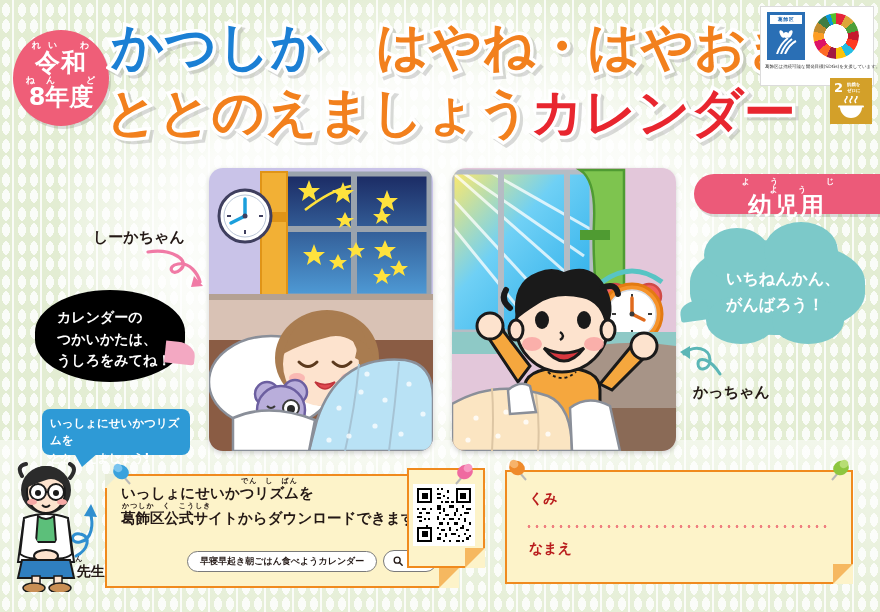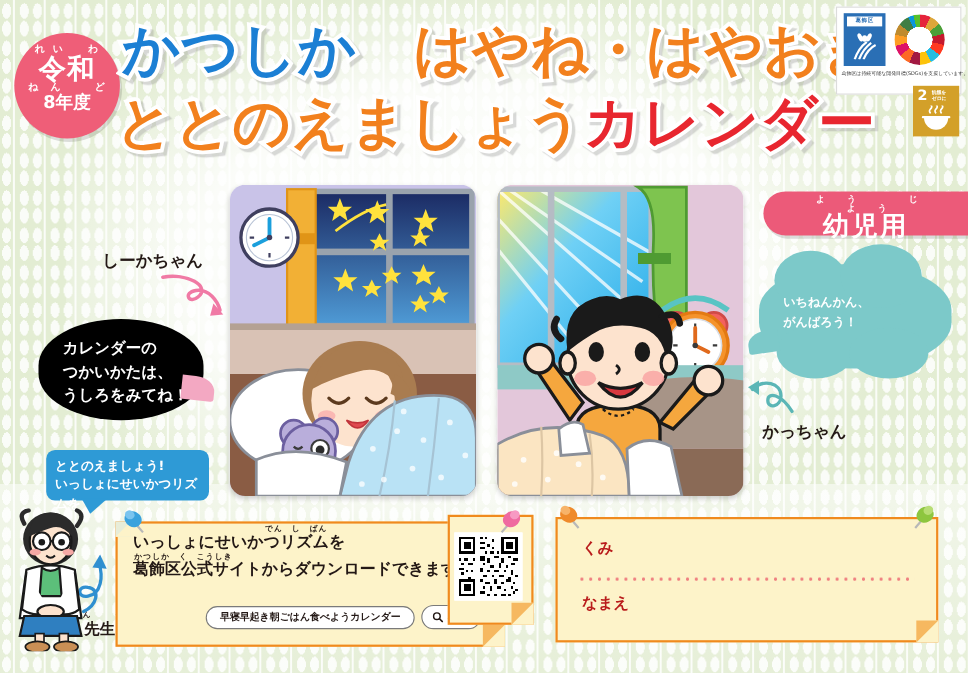--- a/index.html
+++ b/index.html
@@ -34,21 +34,21 @@
 
   
   .year-badge{
     position:absolute;left:13px;top:30px;width:96px;height:96px;border-radius:50%;
     background:#ef5e78;box-shadow:2px 3px 0 rgba(0,0,0,.12);
     color:#fff;text-align:center;
   }
   .year-badge .furi{font-size:9px;letter-spacing:7px;margin-left:6px;line-height:1;padding-top:11px;font-weight:bold;}
   .year-badge .main1{font-size:25px;font-weight:bold;line-height:1.05;letter-spacing:1px;}
   .year-badge .furi2{font-size:9px;letter-spacing:11px;margin-left:10px;line-height:1;font-weight:bold;}
-  .year-badge .main2{font-size:16px;font-weight:bold;line-height:1.05;letter-spacing:0px;}
+  .year-badge .main2{font-size:24px;font-weight:bold;line-height:1.05;letter-spacing:0px;}
 
   .title-wrap{position:absolute;left:105px;top:6px;width:660px;height:140px;}
   .title-line{
     font-weight:bold;white-space:nowrap;line-height:1;
     -webkit-text-stroke:7px #ffffff;paint-order:stroke fill;
     filter:drop-shadow(3px 3px 0 rgba(150,150,150,.35));
   }
   .tl1{font-size:52px;position:absolute;left:6px;top:14px;}
   .tl2{font-size:52px;position:absolute;left:0px;top:80px;}
   .t-blue{color:#1b7fd4;}
@@ -122,21 +122,21 @@
   .bubble-blue::after{
     content:"";position:absolute;left:32px;bottom:-12px;width:0;height:0;
     border-left:8px solid transparent;border-right:16px solid transparent;border-top:14px solid #2e9ad6;
   }
 
   .bubble-teal{
     position:absolute;left:690px;top:240px;width:175px;height:95px;
     background:#7cc9c9;border-radius:48%/44%;color:#fff;
   }
   .bubble-teal .lobe{position:absolute;background:#7cc9c9;border-radius:50%;}
-  .bubble-teal .txt{position:absolute;left:22px;top:26px;font-size:11px;line-height:1.6;font-weight:bold;white-space:nowrap;z-index:3;}
+  .bubble-teal .txt{position:absolute;left:36px;top:26px;font-size:16px;line-height:1.6;font-weight:bold;white-space:nowrap;z-index:3;}
   .bubble-teal::after{
     content:"";position:absolute;left:-10px;bottom:14px;width:28px;height:20px;
     background:#7cc9c9;border-radius:60% 0 0 10%;transform:rotate(-8deg);
   }
 
   
   .arrow{position:absolute;}
 
   
   .illus{
@@ -275,22 +275,22 @@
   <div class="bubble-pink">
     <div class="txt">
       <div>カレンダーの</div>
       <div>つかいかたは、</div>
       <div>うしろをみてね！</div>
     </div>
   </div>
 
   <div class="bubble-blue">
     <div class="txt">
+      <div>いっしょにせいかつリズムを</div>
       <div>ととのえましょう!</div>
-      <div>いっしょにせいかつリズムを</div>
     </div>
   </div>
 
   <div class="bubble-teal">
     <div class="lobe" style="left:14px;top:-12px;width:66px;height:54px;"></div>
     <div class="lobe" style="left:74px;top:-18px;width:74px;height:58px;"></div>
     <div class="lobe" style="left:16px;top:56px;width:70px;height:48px;"></div>
     <div class="lobe" style="left:82px;top:58px;width:72px;height:46px;"></div>
     <div class="txt">
       <div>いちねんかん、</div>

